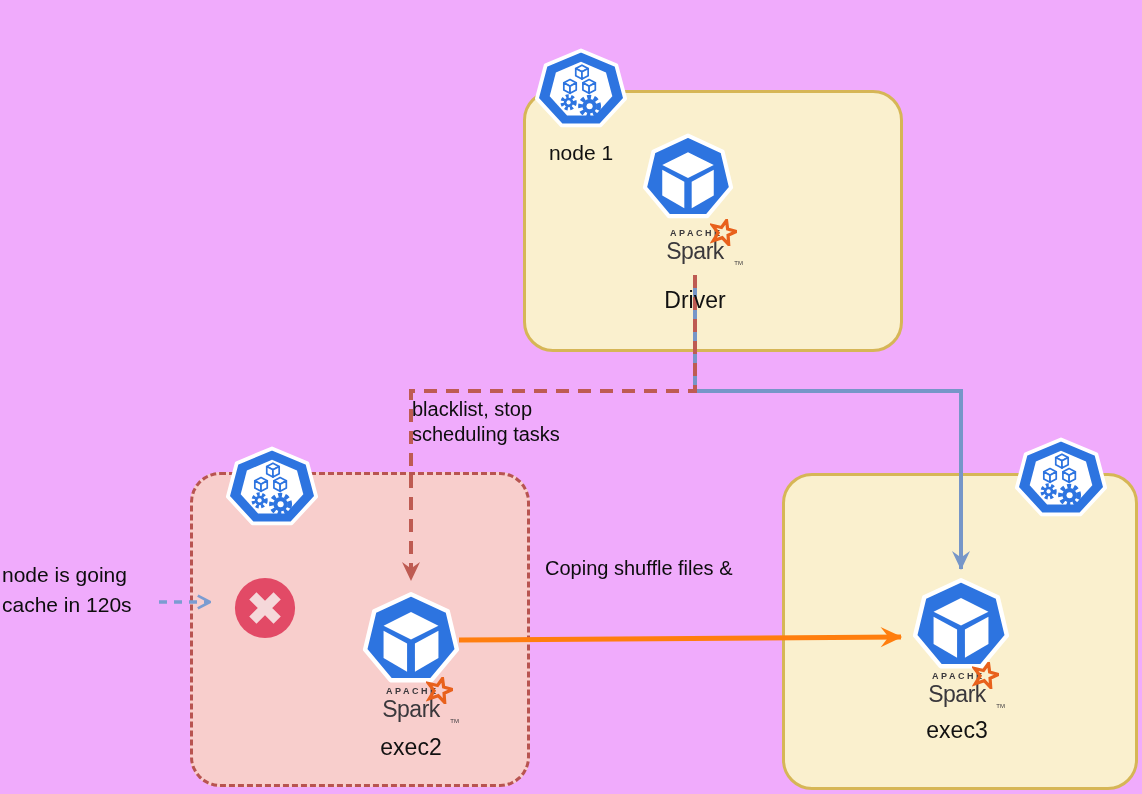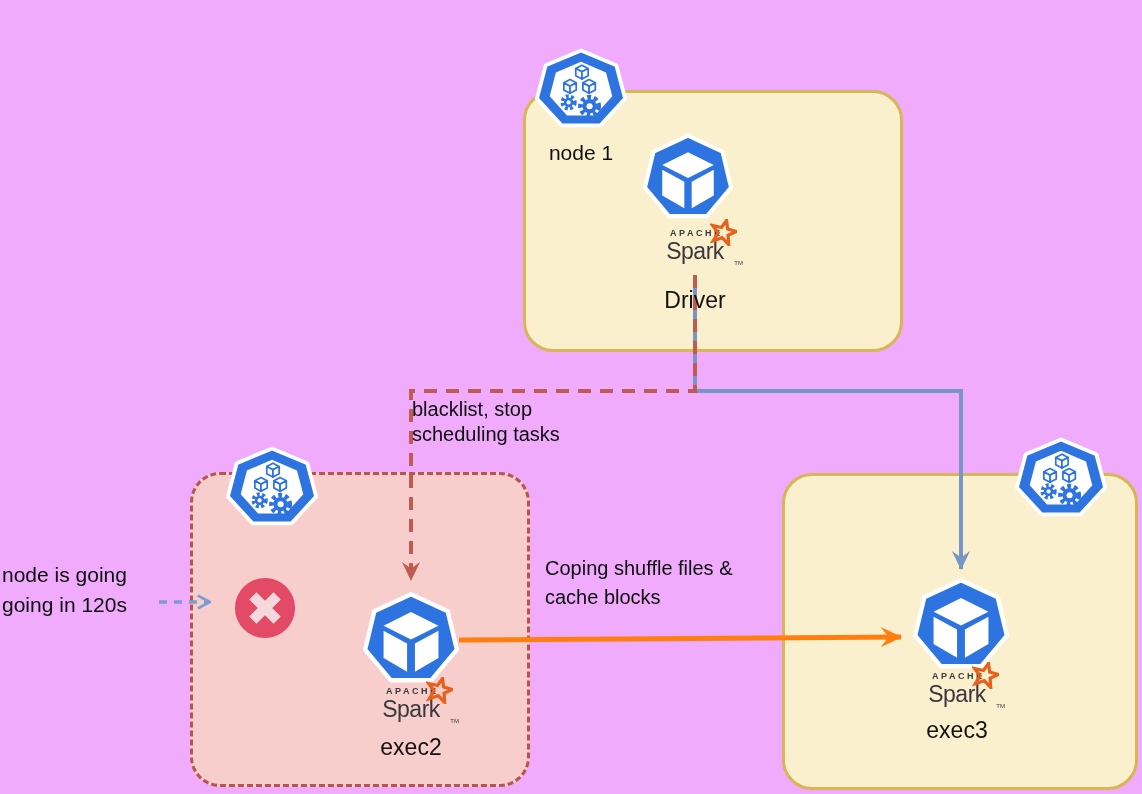--- a/index.html
+++ b/index.html
@@ -148,20 +148,19 @@
     <span class="spark-tm">TM</span>
   </div>
   <div class="label" style="left:907px;top:717px;width:100px;font-size:23px">exec3</div>
 
   <div class="ann" style="left:412px;top:397px;width:196px;font-size:20px;line-height:25px">
     <div>blacklist, stop</div>
     <div>scheduling tasks</div>
   </div>
   <div class="ann" style="left:545px;top:554px;width:226px;font-size:20px;line-height:29px">
     <div>Coping shuffle files &amp;</div>
-    <div>cache blocks</div>
   </div>
   <div class="ann" style="left:2px;top:560px;width:158px;font-size:21px;line-height:30px">
     <div>node is going</div>
-    <div>going in 120s</div>
+    <div>cache in 120s</div>
   </div>
 
 </div>
 
 </body></html>

